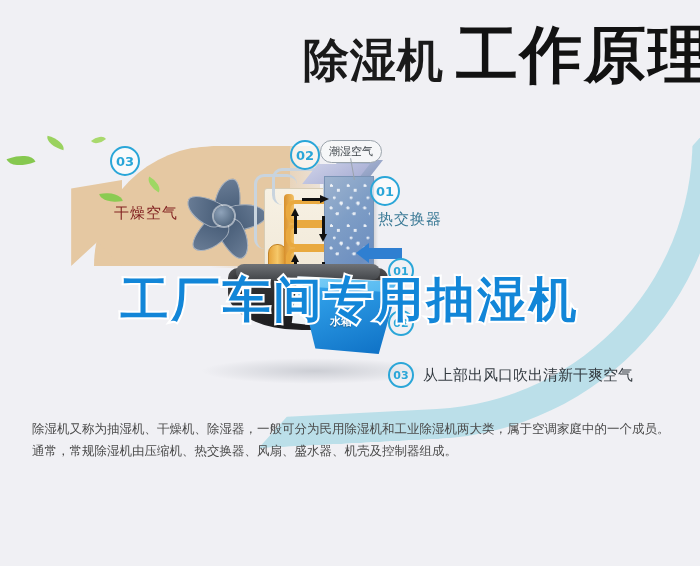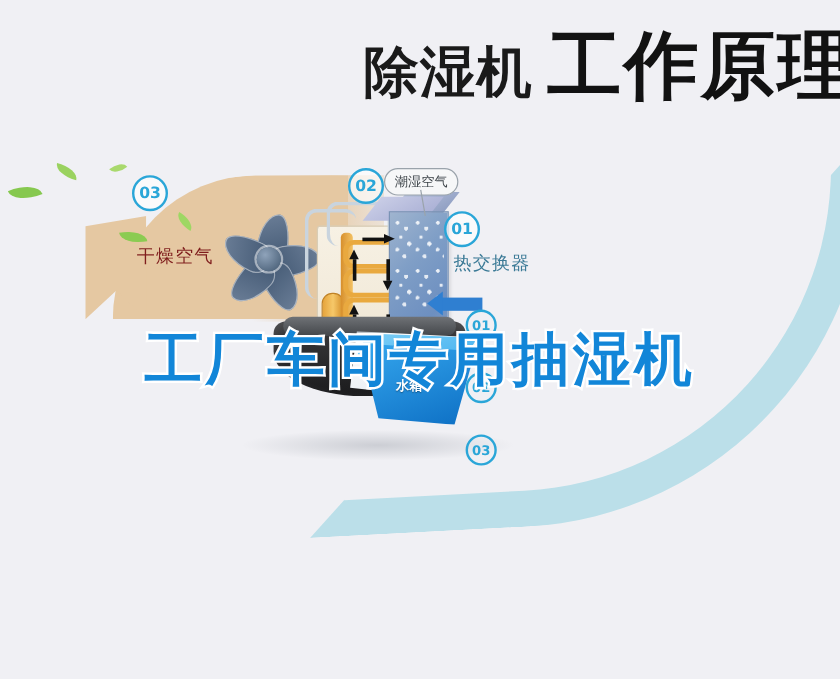--- a/index.html
+++ b/index.html
@@ -364,22 +364,24 @@
 
     <div class="steps">
       <div class="step">
         <div class="step-num">01</div>
       </div>
       <div class="step">
         <div class="step-num">02</div>
       </div>
       <div class="step">
         <div class="step-num">03</div>
+        <div class="step-txt">从上部出风口吹出清新干爽空气</div>
       </div>
     </div>
   </div>
 
   <div class="overlay">工厂车间专用抽湿机</div>
 
   <div class="copy">
+    <p>除湿机又称为抽湿机、干燥机、除湿器，一般可分为民用除湿机和工业除湿机两大类，属于空调家庭中的一个成员。通常，常规除湿机由压缩机、热交换器、风扇、盛水器、机壳及控制器组成。</p>
   </div>
 
 </div>
 
 </body></html>

